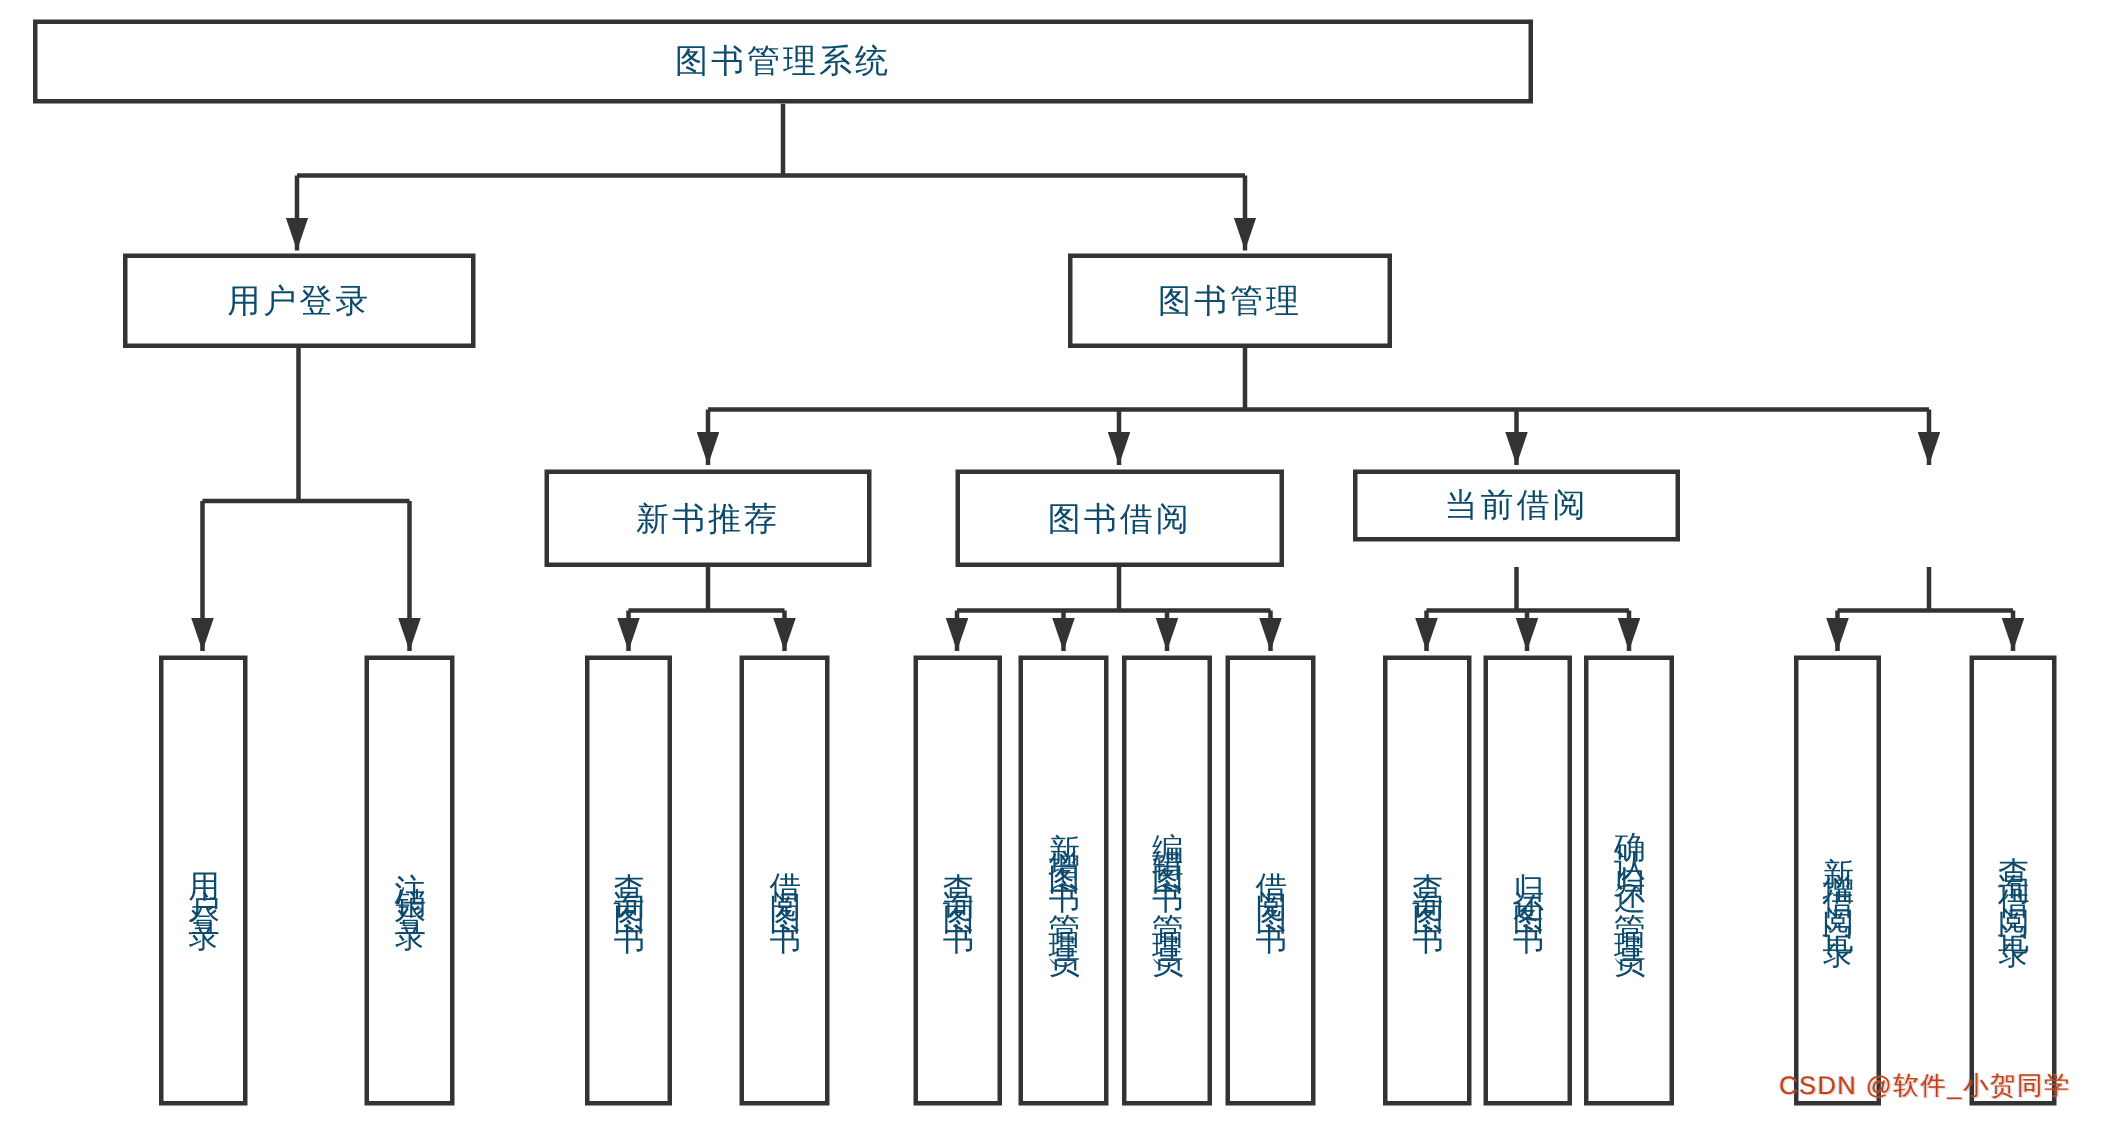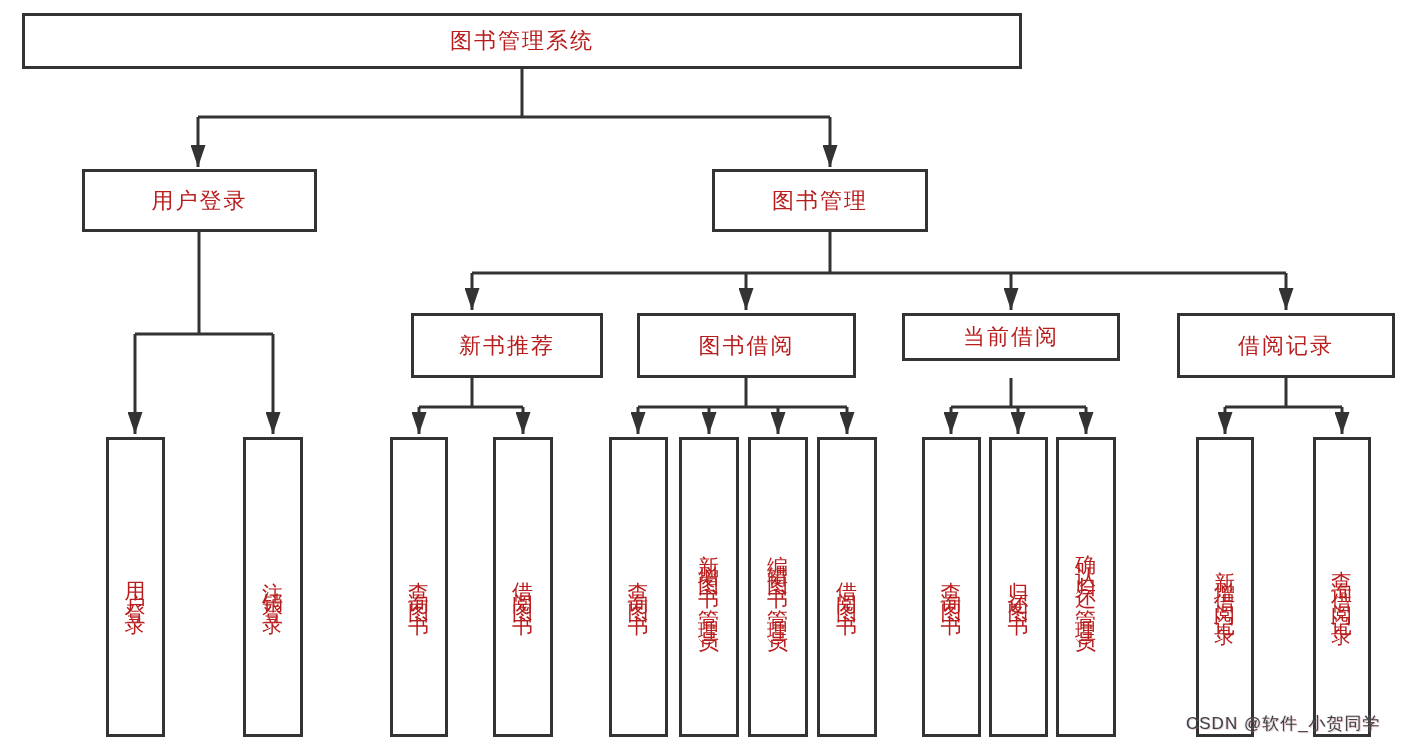--- a/index.html
+++ b/index.html
@@ -19,37 +19,37 @@
     display:flex;
     align-items:center;
     justify-content:center;
     z-index:1;
     color:#3a3a3a;
   }
   .box .lbl{
     font-size:22px;
     letter-spacing:2px;
     white-space:nowrap;
-    color:#b91c1c;
+    color:#0c4a6e;
   }
   .vbox .lbl{
     writing-mode:vertical-rl;
     text-orientation:mixed;
     font-size:21px;
     letter-spacing:11px;
     line-height:1;
     white-space:nowrap;
   }
   #watermark{
     position:absolute;
     left:1186px;top:712px;
     z-index:2;
     font-size:17px;
     letter-spacing:1px;
-    color:#404040;
+    color:#c2410c;
     text-shadow:1px 1px 0 rgba(216,120,120,0.35), -1px 0 0 rgba(150,170,230,0.30);
     white-space:nowrap;
   }
 </style>
 </head>
 <body>
 
 <div id="canvas">
 
   <svg id="wires" width="1405" height="747" viewBox="0 0 1405 747">
@@ -106,31 +106,28 @@
     <span class="lbl">图书管理系统</span>
   </div>
 
   <div class="box" style="left:82px;top:169px;width:235px;height:63px;">
     <span class="lbl">用户登录</span>
   </div>
   <div class="box" style="left:712px;top:169px;width:216px;height:63px;">
     <span class="lbl">图书管理</span>
   </div>
 
-  <div class="box" style="left:363px;top:313px;width:192px;height:65px;margin-left:48px;">
+  <div class="box" style="left:363px;top:313px;width:218px;height:65px;">
     <span class="lbl">新书推荐</span>
   </div>
   <div class="box" style="left:637px;top:313px;width:219px;height:65px;align-items:center;">
     <span class="lbl">图书借阅</span>
   </div>
   <div class="box" style="left:902px;top:313px;width:218px;height:48px;">
     <span class="lbl">当前借阅</span>
-  </div>
-  <div class="box" style="left:1177px;top:313px;width:218px;height:65px;">
-    <span class="lbl">借阅记录</span>
   </div>
 
   <div class="box vbox" style="left:106px;top:437px;width:59px;height:300px;">
     <span class="lbl">用户登录</span>
   </div>
   <div class="box vbox" style="left:243px;top:437px;width:60px;height:300px;">
     <span class="lbl">注销登录</span>
   </div>
 
   <div class="box vbox" style="left:390px;top:437px;width:58px;height:300px;">

